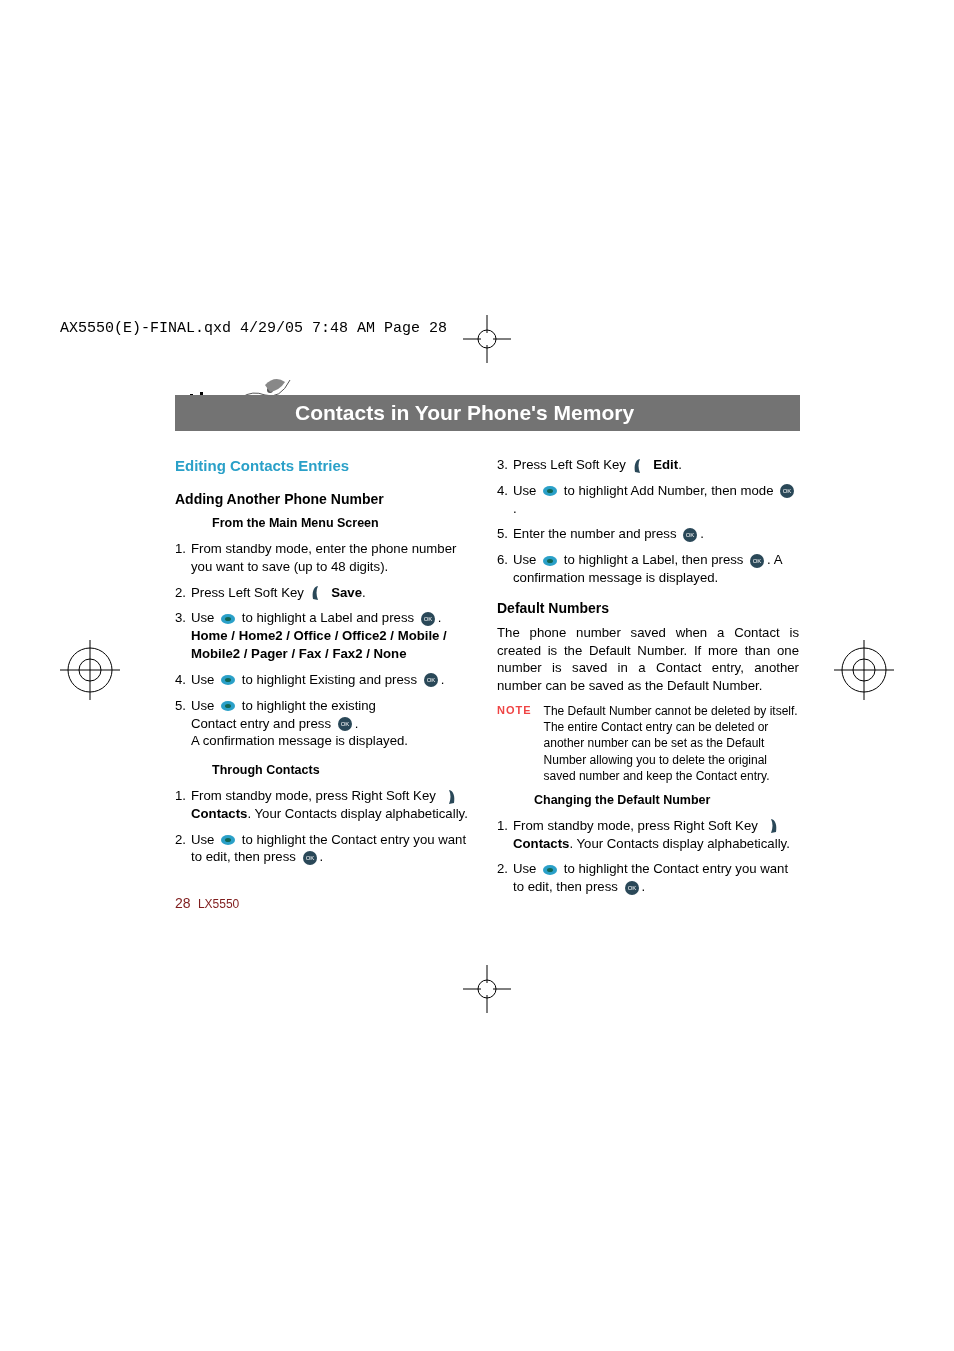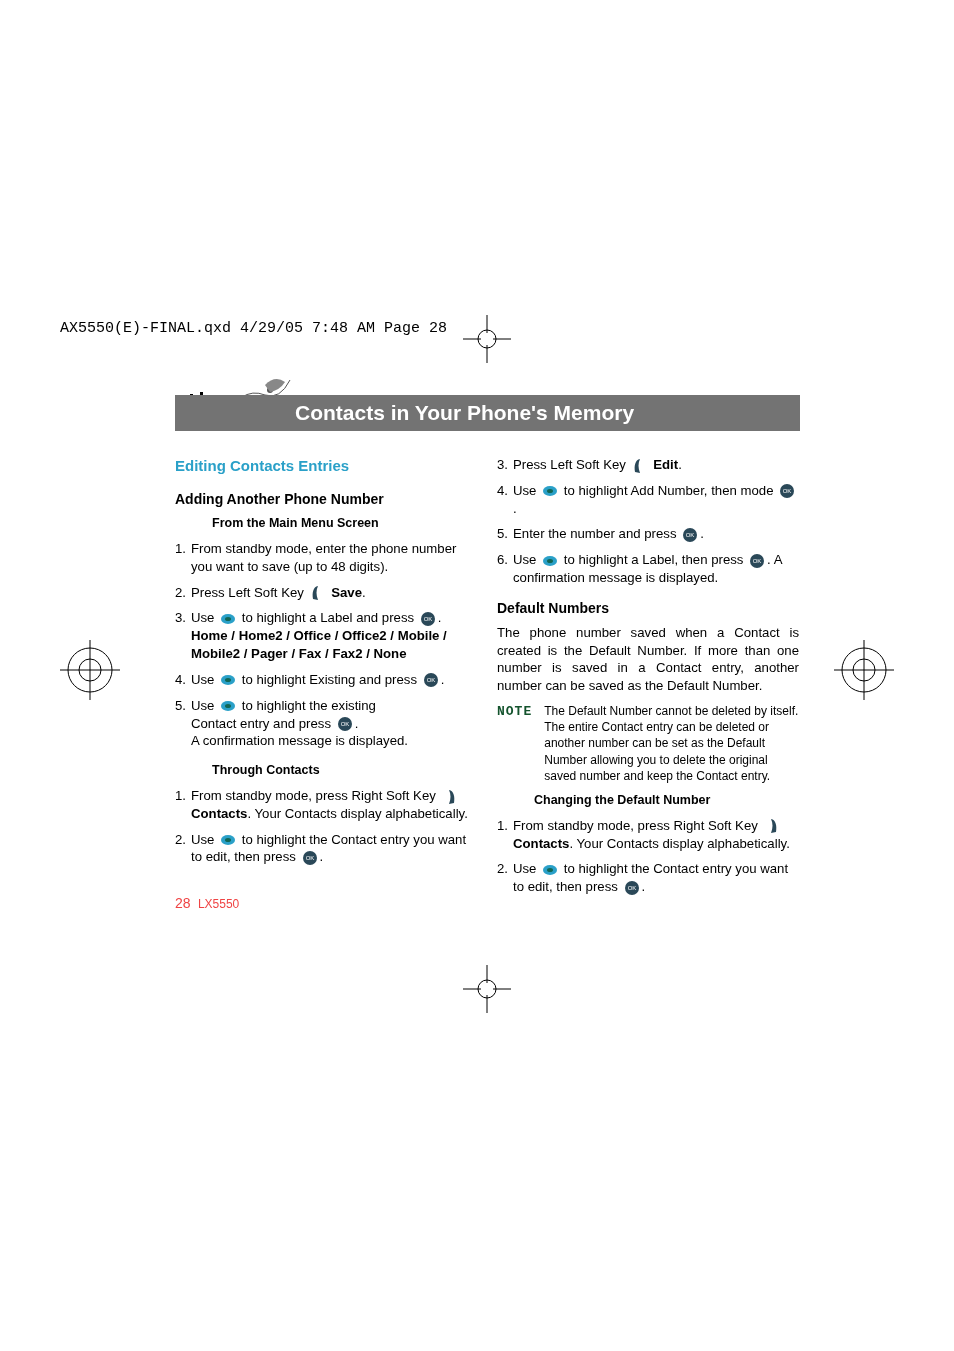--- a/index.html
+++ b/index.html
@@ -108,41 +108,40 @@
     margin: 0 2px;
   }
   svg.icon { width: 16px; height: 16px; }
   .note-row {
     display: flex;
     gap: 12px;
     margin-top: 6px;
     margin-bottom: 8px;
   }
   .note-label {
-    color: #14532d;
-    font-weight: bold;
-    font-size: 13px;
+    color: #ef4444;
+    font-weight: bold;
+    font-size: 11px;
     letter-spacing: 1px;
     flex-shrink: 0;
-    font-family: Liberation Mono, monospace;
   }
   .note-text {
     font-size: 12px;
     line-height: 1.35;
   }
   .para {
     margin-bottom: 8px;
     text-align: justify;
   }
   .footer {
     position: absolute;
     top: 895px;
     left: 175px;
     font-size: 12px;
-    color: #ef4444;
+    color: #7f1d1d;
   }
   .footer .pagenum {
     font-size: 14px;
     margin-right: 4px;
   }
   .crosshair {
     position: absolute;
     width: 48px;
     height: 48px;
   }

